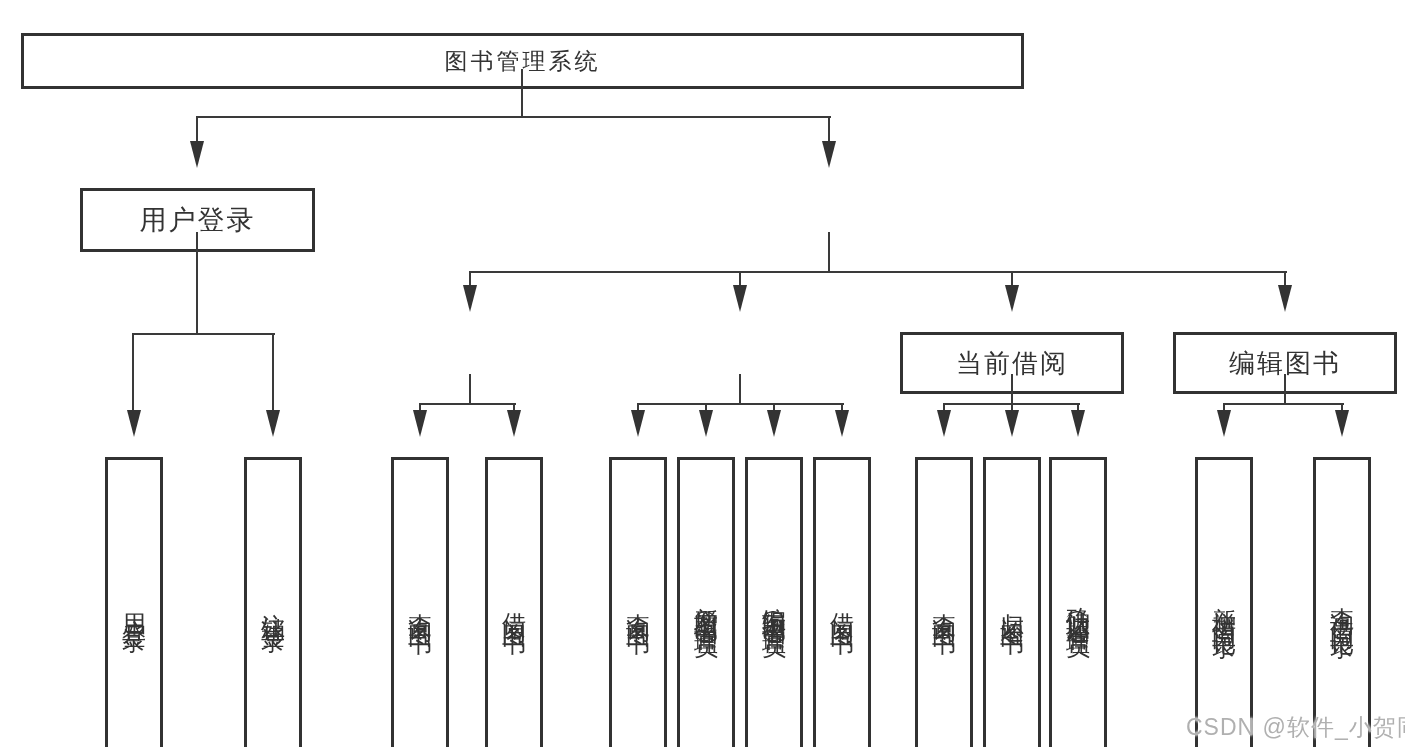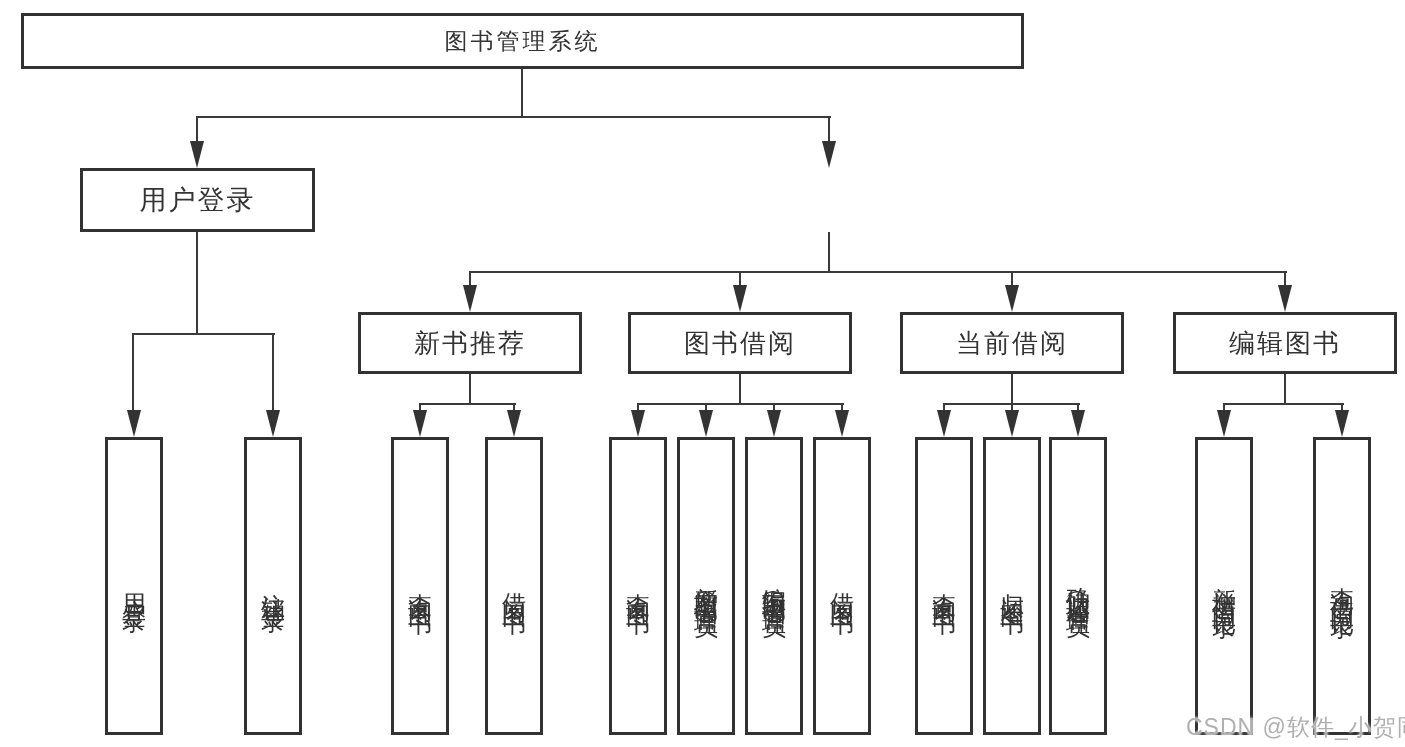--- a/index.html
+++ b/index.html
@@ -1,19 +1,19 @@
 <!DOCTYPE html>
 <html><head>
 <meta charset="utf-8">
 <style>
   html,body{margin:0;padding:0;background:#fff;}
   #canvas{position:relative;width:1405px;height:747px;background:#fff;overflow:hidden;
           font-family:"Liberation Sans","DejaVu Sans",sans-serif;color:#333;}
   .box{position:absolute;border:3px solid #323232;background:#fff;box-sizing:border-box;
-       display:flex;align-items:center;justify-content:center;}
+       display:flex;align-items:center;justify-content:center;margin-top:20px;}
   .box span{line-height:1;white-space:nowrap;}
   .vl,.hl{position:absolute;background:#3a3a3a;}
   .vl{width:2px;} .hl{height:2px;}
   .ar{position:absolute;width:0;height:0;border-left:7px solid transparent;
       border-right:7px solid transparent;border-top:27px solid #333;}
   .vtext{writing-mode:vertical-rl;text-orientation:mixed;font-size:24px;letter-spacing:6px;line-height:1.15;}
   .leaf{width:58px;height:298px;top:437px;}
   .l3{width:224px;height:62px;top:312px;font-size:26px;letter-spacing:2px;}
   .l2{width:235px;height:64px;top:168px;font-size:27px;letter-spacing:2px;}
 
@@ -109,26 +109,20 @@
   <div class="hl" id="ln-b-h"></div>
   <div class="vl" id="ln-b-s1"></div>
   <div class="vl" id="ln-b-s2"></div>
   <div class="vl" id="ln-b-s3"></div>
   <div class="vl" id="ln-b-s4"></div>
   <div class="ar" id="ar-l3a"></div>
   <div class="ar" id="ar-l3b"></div>
   <div class="ar" id="ar-l3c"></div>
   <div class="ar" id="ar-l3d"></div>
 
-  <div class="box l3" id="bx-l3a">
-    <span>新书推荐</span>
-  </div>
-  <div class="box l3" id="bx-l3b">
-    <span>图书借阅</span>
-  </div>
   <div class="box l3" id="bx-l3c">
     <span>当前借阅</span>
   </div>
   <div class="box l3" id="bx-l3d">
     <span>编辑图书</span>
   </div>
 
   <div class="vl" id="ln-c-v"></div>
   <div class="hl" id="ln-c-h"></div>
   <div class="vl" id="ln-c-s1"></div>

